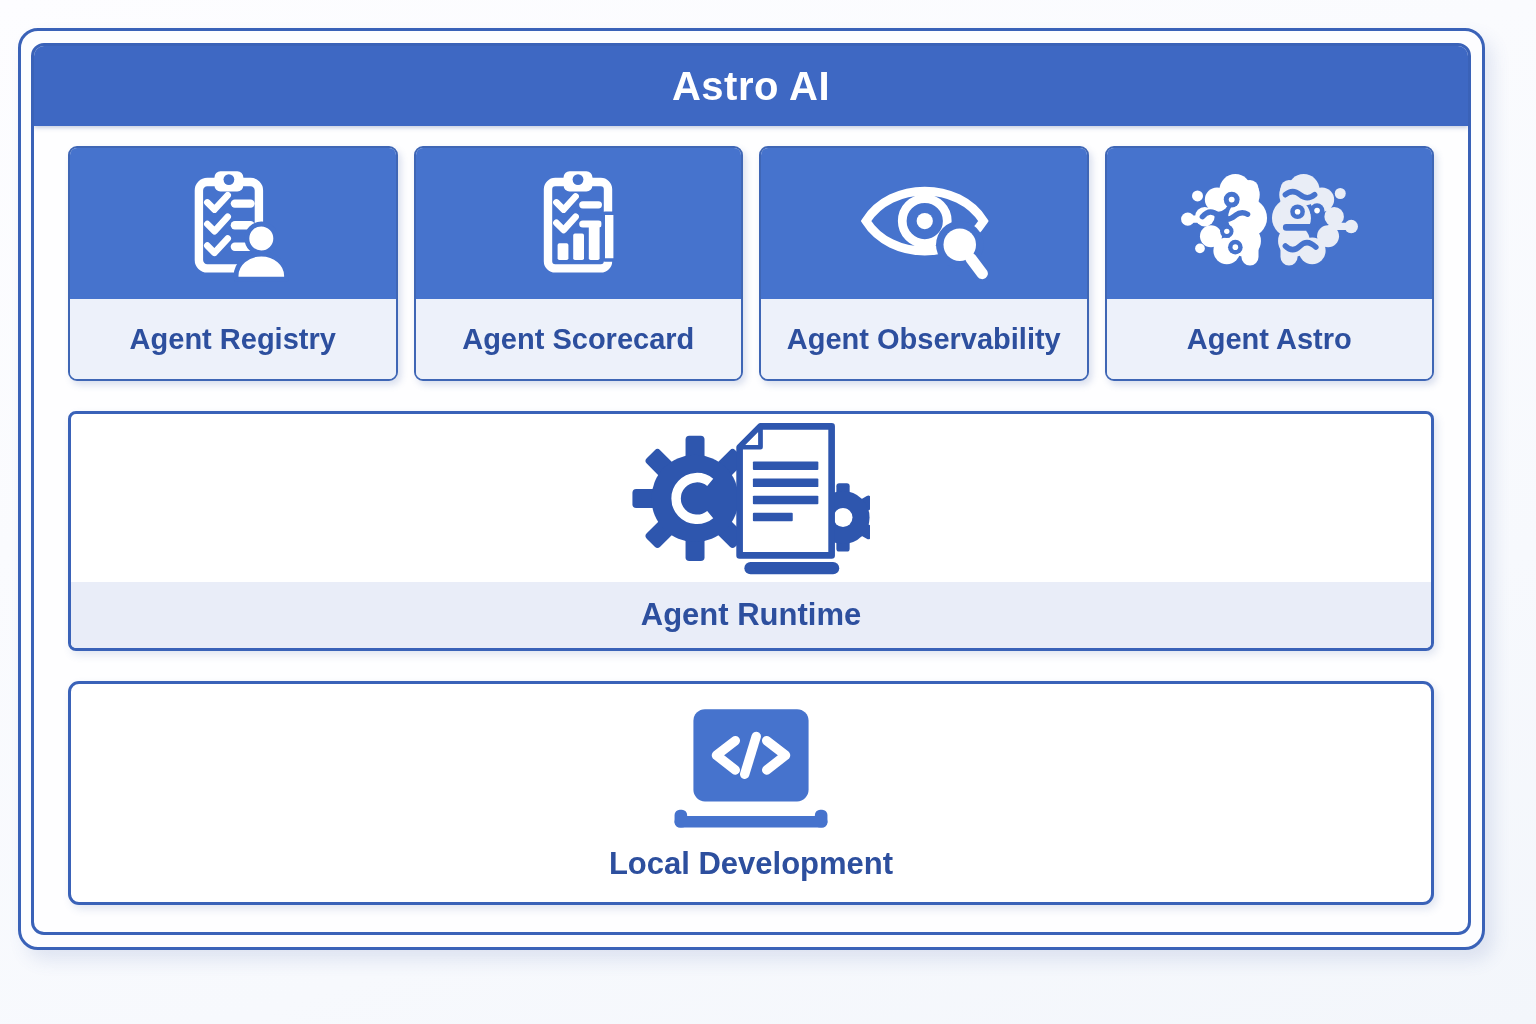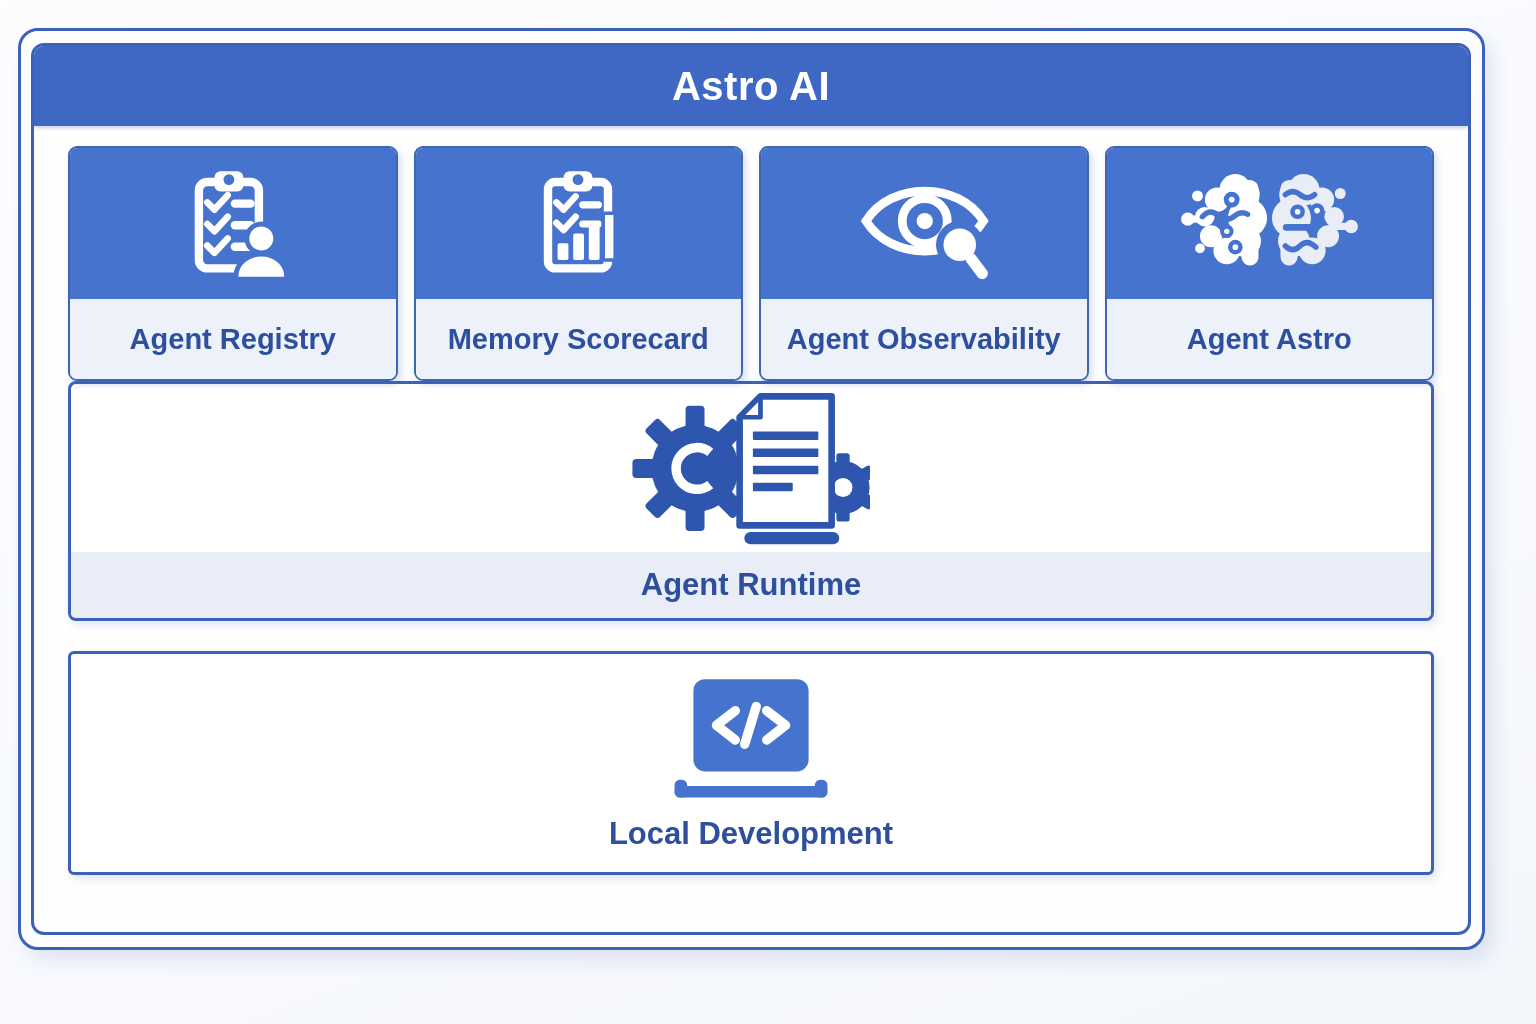--- a/index.html
+++ b/index.html
@@ -32,28 +32,28 @@
   }
   .card-icon-area{flex:1;background:#4673cd;display:flex;align-items:center;justify-content:center;}
   .card-label{
     height:80px;display:flex;align-items:center;justify-content:center;
     color:#2d4f9e;font-size:29px;font-weight:bold;background:#edf1fa;white-space:nowrap;
   }
   .panel{
     box-sizing:border-box;border:3px solid #3a62b8;background:#ffffff;
     box-shadow:3px 4px 8px rgba(70,100,170,.16);overflow:hidden;
   }
-  .runtime-panel{height:240px;border-radius:8px;display:flex;flex-direction:column;}
+  .runtime-panel{margin-top:30px;height:240px;border-radius:8px;display:flex;flex-direction:column;}
   .runtime-icon-area{flex:1;display:flex;align-items:center;justify-content:center;}
   .runtime-band{
     height:66px;background:#e9edf8;display:flex;align-items:center;justify-content:center;
     color:#2d4f9e;font-size:31px;font-weight:bold;
   }
   .local-panel{
-    margin-top:30px;height:224px;border-radius:6px;
+    margin-top:30px;height:224px;border-radius:11px;
     display:flex;flex-direction:column;align-items:center;justify-content:center;gap:10px;
   }
   .local-label{color:#2d4f9e;font-size:31px;font-weight:bold;}
   svg{display:block;}
 </style>
 </head>
 <body>
 
 <div class="canvas">
   <div class="outer-frame">
@@ -109,21 +109,21 @@
                   </g>
                   <g fill="#fff">
                     <rect x="33" y="66" width="9" height="14" rx="1.5"></rect>
                     <rect x="46" y="58" width="9" height="22" rx="1.5"></rect>
                     <rect x="59" y="48" width="9" height="32" rx="1.5"></rect>
                     <rect x="71" y="41" width="10" height="39" rx="1.5" stroke="#4673cd" stroke-width="3"></rect>
                   </g>
                 </svg>
               </span>
             </div>
-            <div class="card-label">Memory Scorecard</div>
+            <div class="card-label">Agent Scorecard</div>
           </div>
 
           <div class="card">
             <div class="card-icon-area">
               <span>
                 <svg width="145" height="125" viewBox="0 0 112 100">
                   <path d="M10 48 C30 16 84 16 104 48 C84 80 30 80 10 48 Z" fill="none" stroke="#fff" stroke-width="7"></path>
                   <circle cx="57" cy="48" r="18" fill="none" stroke="#fff" stroke-width="7"></circle>
                   <circle cx="57" cy="48" r="6.5" fill="#fff"></circle>
                   <circle cx="85" cy="67" r="19" fill="#4673cd"></circle>

